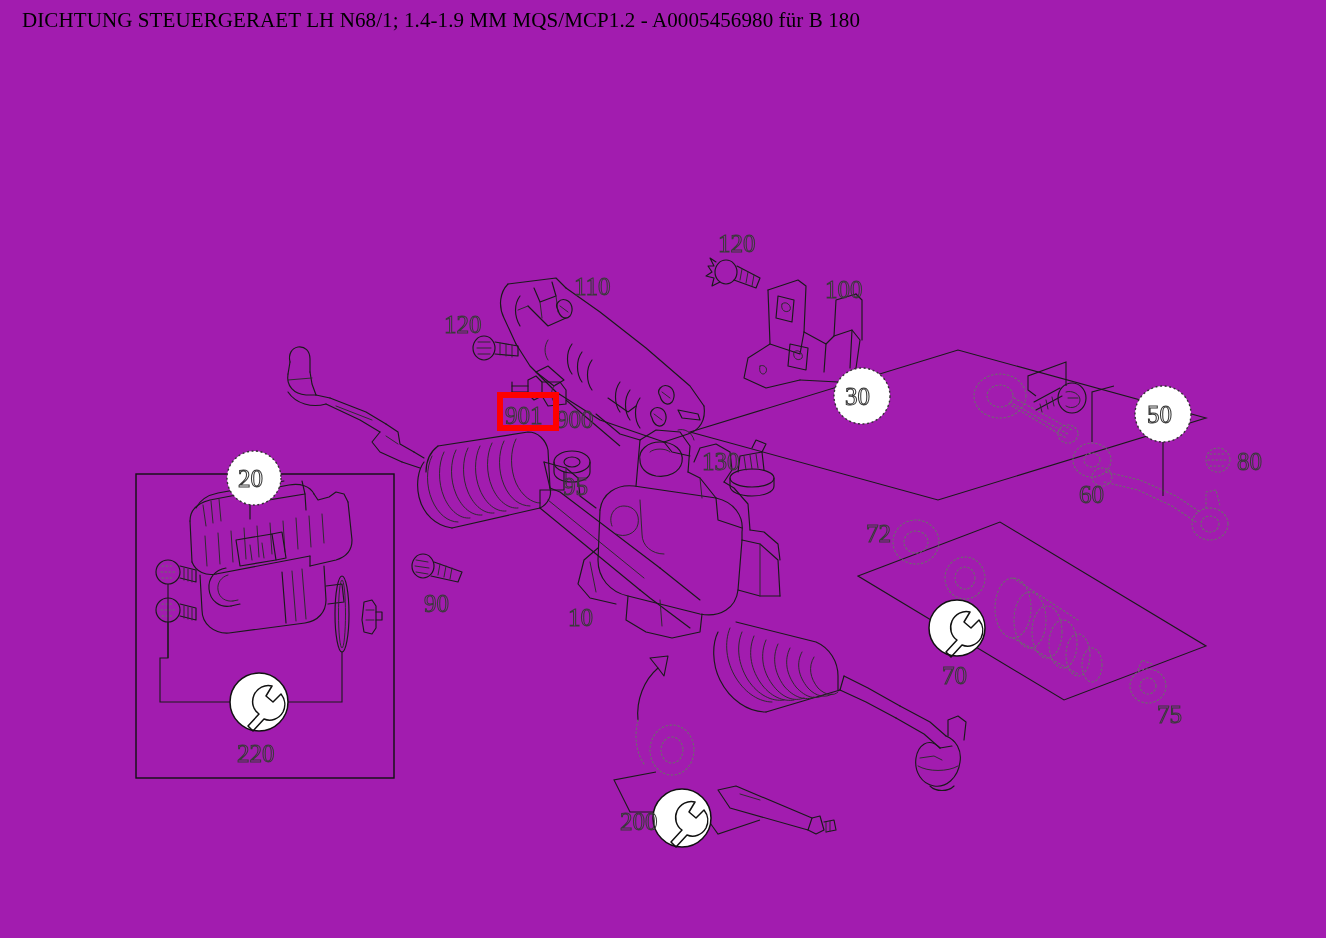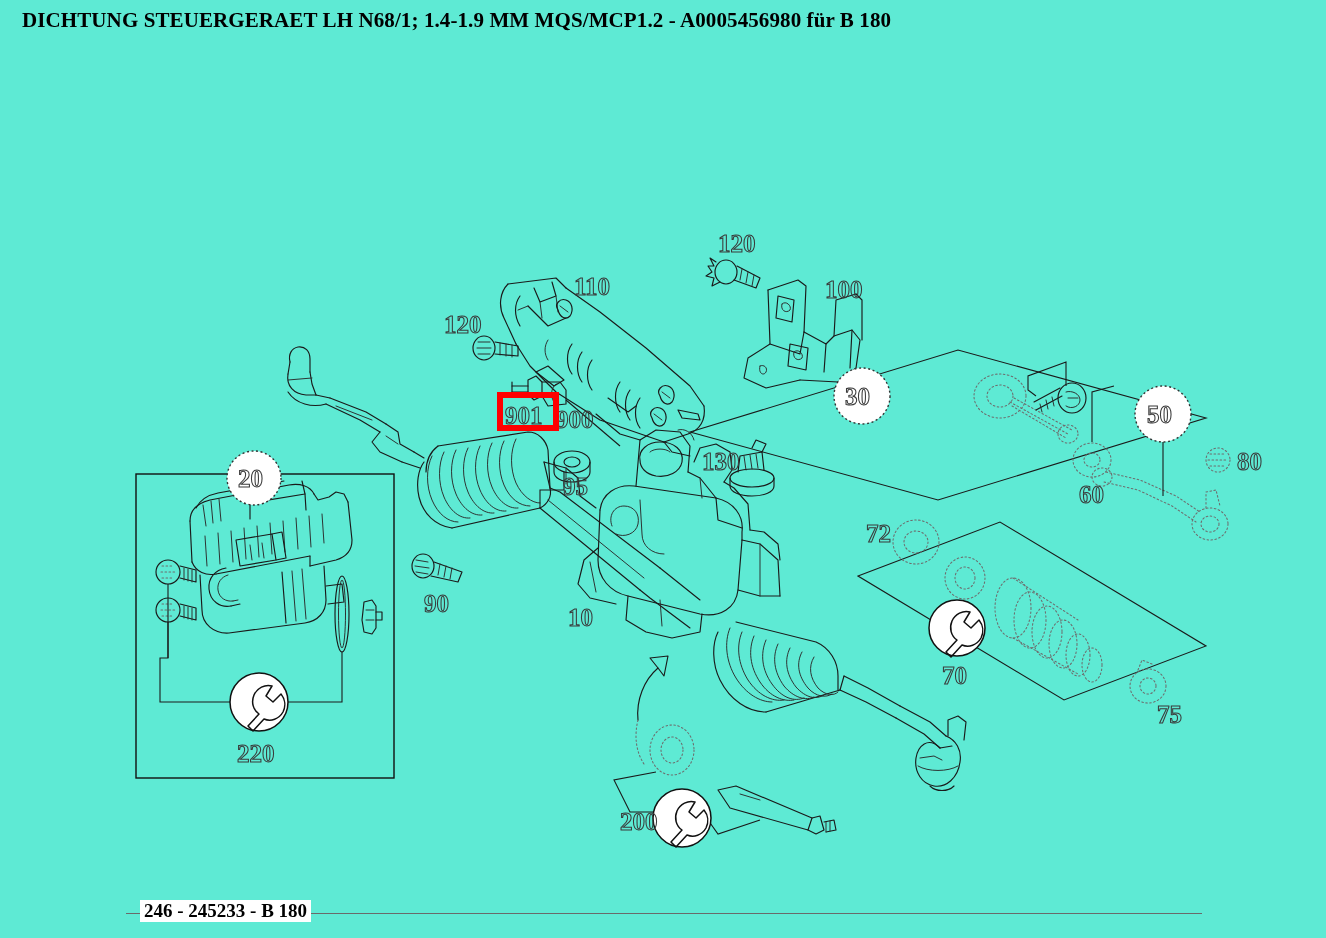--- a/index.html
+++ b/index.html
@@ -11,22 +11,21 @@
   body {
     width: 1326px;
     height: 938px;
     position: relative;
     font-family: "Liberation Serif", "DejaVu Serif", serif;
     overflow: hidden;
   }
   .page {
     position: absolute;
     inset: 0;
-    background: #5eead4;
-    font-weight: bold;
+    background: #a21caf;
   }
   .title {
     position: absolute;
     left: 22px;
     top: 7px;
     font-size: 21px;
     line-height: 26px;
     color: #000000;
     white-space: nowrap;
     letter-spacing: 0.1px;
@@ -529,18 +528,14 @@
     <text class="lbl" x="1237" y="470">80</text>
     <text class="lbl" x="866" y="542">72</text>
     <text class="lbl" x="1157" y="723">75</text>
 
     <text class="lbl" x="505" y="424">901</text>
 
   </svg>
 
   <div class="hl-box"></div>
 
-  <div class="footer-wrap">
-    <div class="footer-rule"></div>
-    <div class="footer-text">246 - 245233 - B 180</div>
-  </div>
 
 </div>
 
 </body></html>

